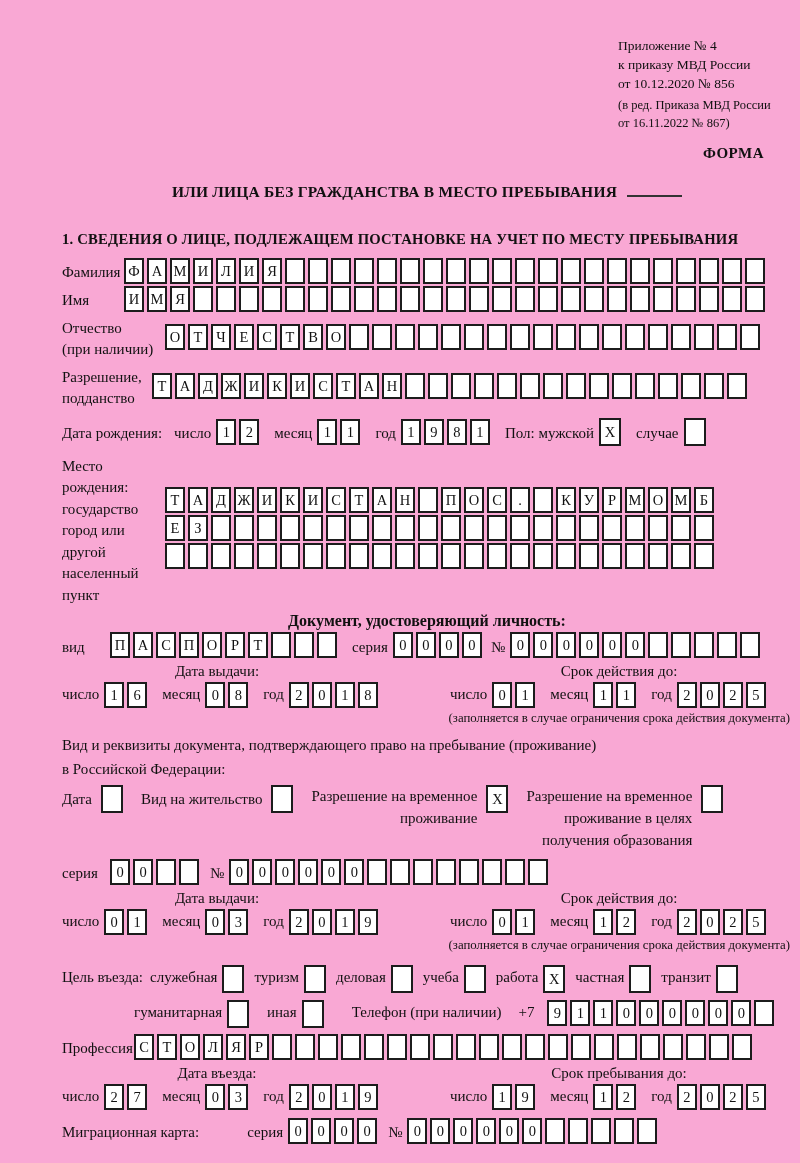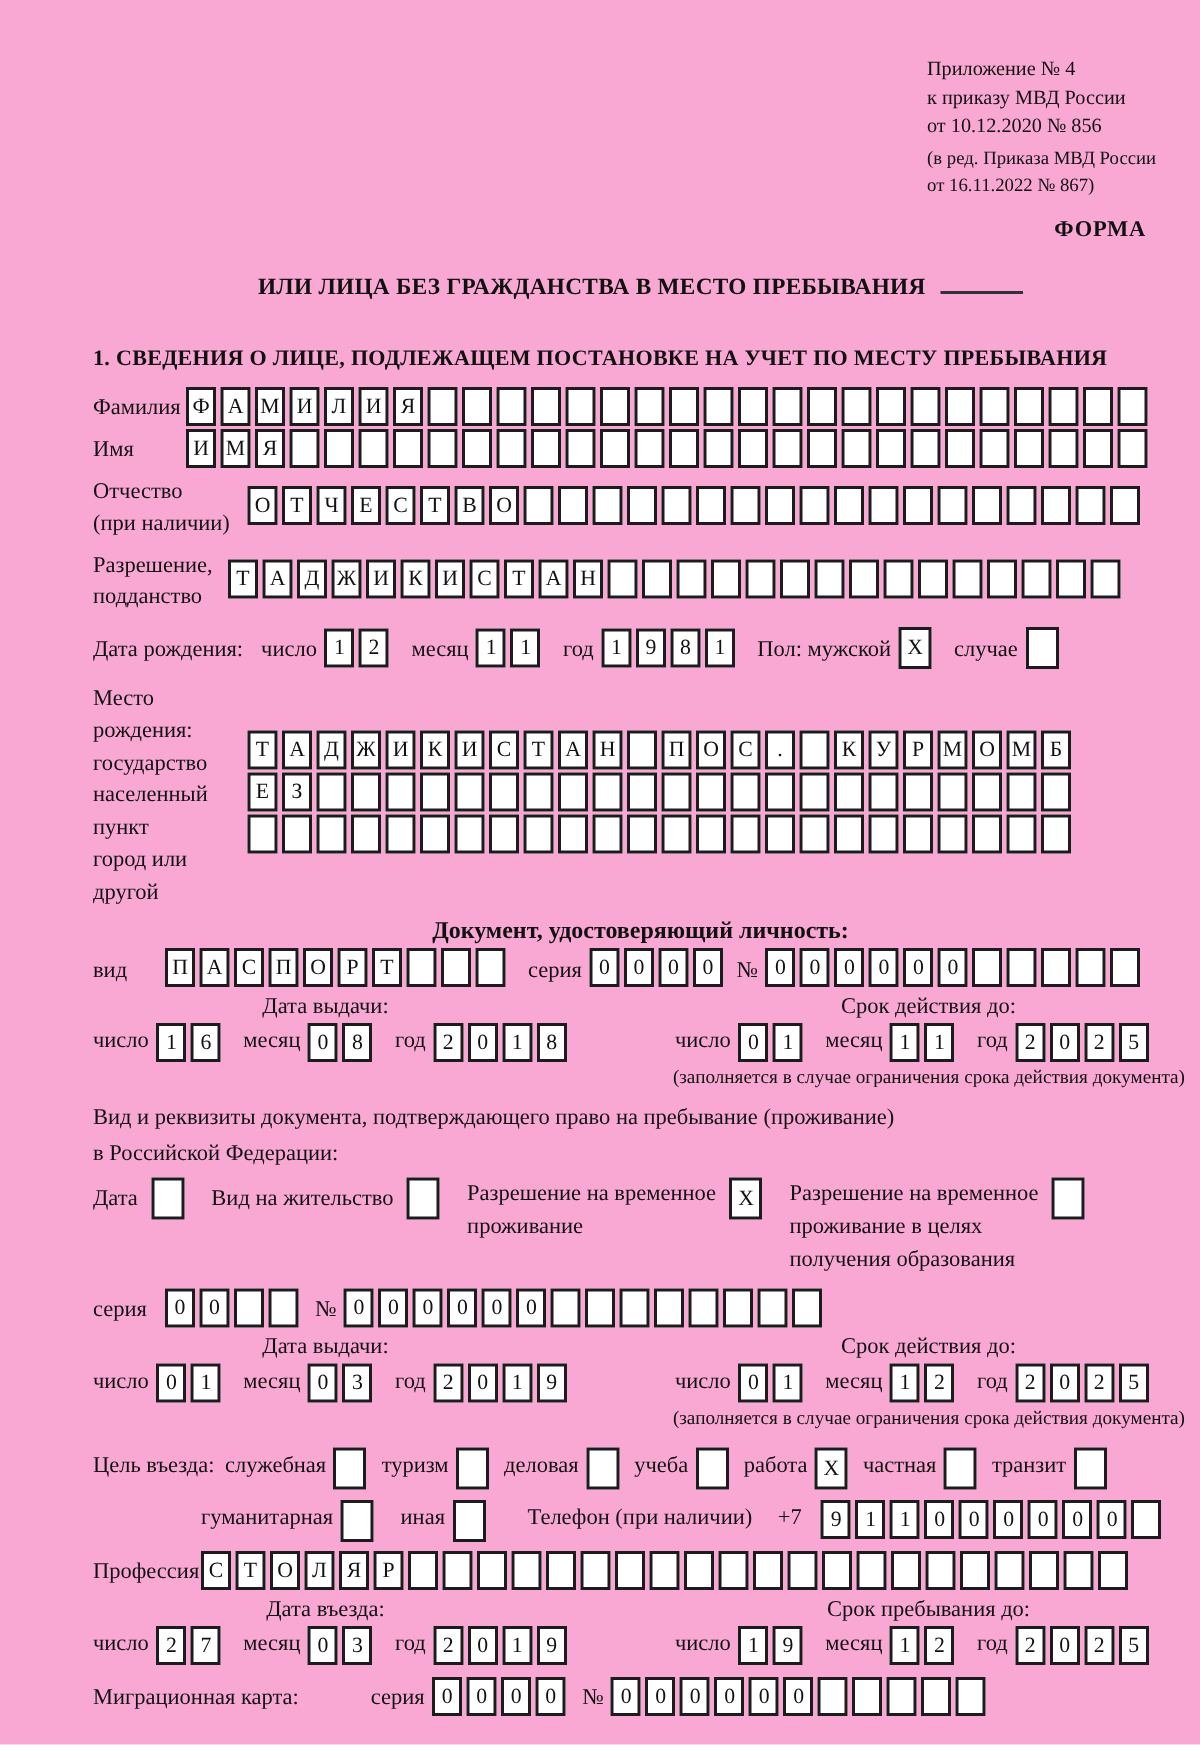--- a/index.html
+++ b/index.html
@@ -49,21 +49,21 @@
   .dhead{text-align:center;margin-bottom:2px;}
   .dcol-l .dhead{width:310px;}
   .dcol-r .dhead{width:330px;margin-left:40px;}
   .dline{display:flex;}
   .dnote{font-size:12.8px;text-align:right;margin-top:3px;padding-right:2px;}
 
   .resline{margin-top:8px;line-height:1.55;}
   .vrow{display:flex;align-items:flex-start;margin-top:4px;gap:15px;}
   .vopt{display:flex;align-items:flex-start;gap:9px;}
   .vlbl{padding-top:6px;}
-  .vstack{display:flex;flex-direction:column;text-align:left;line-height:22px;}
+  .vstack{display:flex;flex-direction:column;text-align:right;line-height:22px;}
 
   .prow{display:flex;align-items:flex-start;margin-top:12px;gap:7px;}
   .prow2{margin-left:72px;margin-top:7px;}
   .popt{display:flex;align-items:flex-start;gap:5px;}
   .popt .plab{padding-top:4px;}
   .pfx{padding-top:4px;margin:0 6px 0 10px;}
 
   .migrow .lbl{margin-right:48px;}
   .migrow .dlbl{margin-left:8px;}
 </style>
@@ -127,22 +127,22 @@
     <span class="dlbl">Пол: мужской</span>
     <span class="boxes cbl"><span class="cb">X</span></span>
     <span class="dlbl">случае</span>
     <span class="boxes cbl"><span class="cb"></span></span>
   </div>
 
   <div class="frow mt6">
     <span class="lbl w-pat stack">
       <span>Место рождения:</span>
       <span>государство</span>
+      <span>город или другой</span>
       <span>населенный пункт</span>
-      <span>город или другой</span>
     </span>
     <span class="stackboxes">
       <span class="boxes"><span class="cb">Т</span><span class="cb">А</span><span class="cb">Д</span><span class="cb">Ж</span><span class="cb">И</span><span class="cb">К</span><span class="cb">И</span><span class="cb">С</span><span class="cb">Т</span><span class="cb">А</span><span class="cb">Н</span><span class="cb"></span><span class="cb">П</span><span class="cb">О</span><span class="cb">С</span><span class="cb">.</span><span class="cb"></span><span class="cb">К</span><span class="cb">У</span><span class="cb">Р</span><span class="cb">М</span><span class="cb">О</span><span class="cb">М</span><span class="cb">Б</span></span>
       <span class="boxes"><span class="cb">Е</span><span class="cb">З</span><span class="cb"></span><span class="cb"></span><span class="cb"></span><span class="cb"></span><span class="cb"></span><span class="cb"></span><span class="cb"></span><span class="cb"></span><span class="cb"></span><span class="cb"></span><span class="cb"></span><span class="cb"></span><span class="cb"></span><span class="cb"></span><span class="cb"></span><span class="cb"></span><span class="cb"></span><span class="cb"></span><span class="cb"></span><span class="cb"></span><span class="cb"></span><span class="cb"></span></span>
       <span class="boxes"><span class="cb"></span><span class="cb"></span><span class="cb"></span><span class="cb"></span><span class="cb"></span><span class="cb"></span><span class="cb"></span><span class="cb"></span><span class="cb"></span><span class="cb"></span><span class="cb"></span><span class="cb"></span><span class="cb"></span><span class="cb"></span><span class="cb"></span><span class="cb"></span><span class="cb"></span><span class="cb"></span><span class="cb"></span><span class="cb"></span><span class="cb"></span><span class="cb"></span><span class="cb"></span><span class="cb"></span></span>
     </span>
   </div>
 
   <div class="dochead">Документ, удостоверяющий личность:</div>
 

